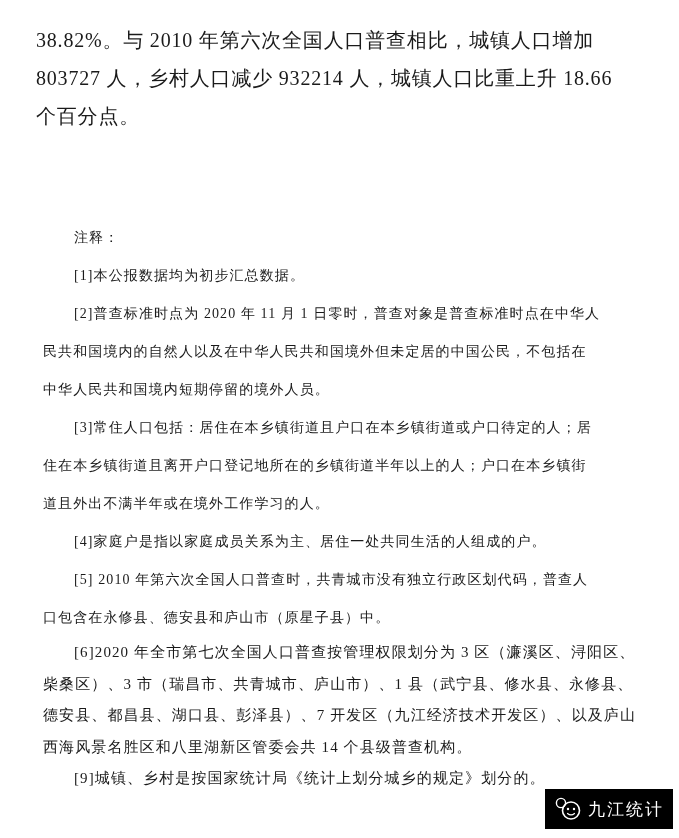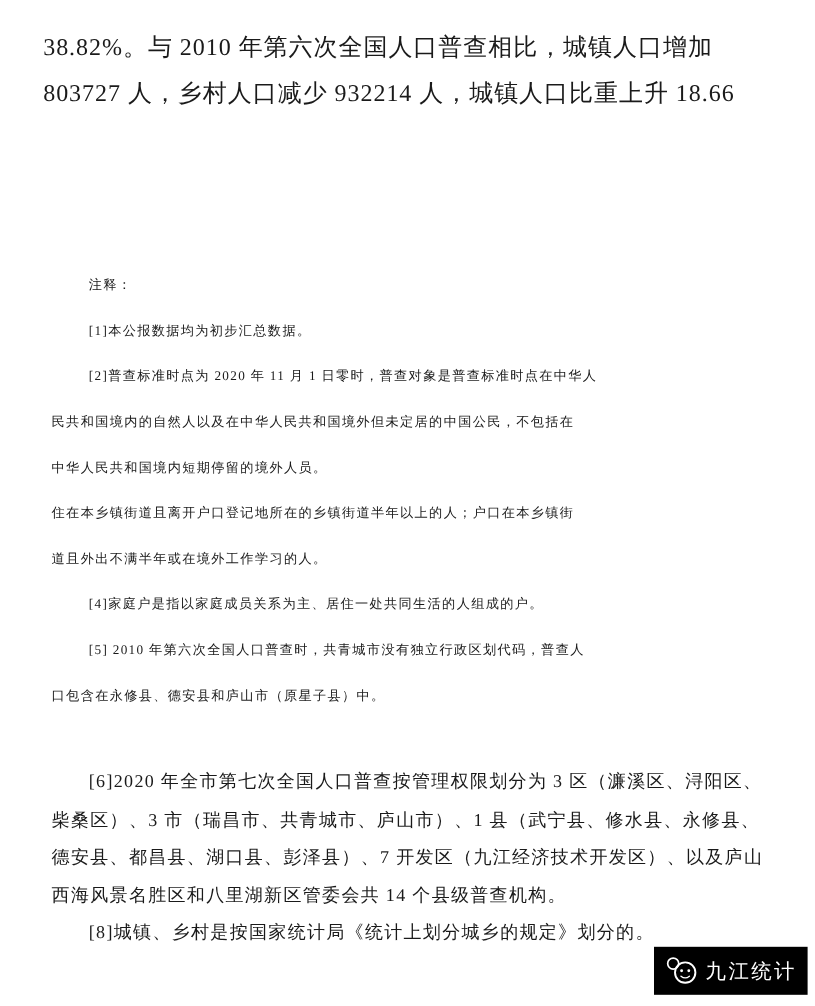--- a/index.html
+++ b/index.html
@@ -24,21 +24,21 @@
     line-height: 38px;
     letter-spacing: 0.8px;
   }
 
   
   .notes-upper {
     position: absolute;
     left: 43px;
     top: 219px;
     width: 600px;
-    font-size: 11px;
+    font-size: 14px;
     line-height: 38px;
     letter-spacing: 1.1px;
   }
   .notes-lower {
     position: absolute;
     left: 43px;
     top: 637px;
     width: 600px;
     font-size: 15px;
     line-height: 31.5px;
@@ -70,41 +70,43 @@
   }
 </style>
 </head>
 <body>
 
 <div class="page">
 
   <div class="body-paragraph">
       <div class="line">38.82%。与 2010 年第六次全国人口普查相比，城镇人口增加</div>
       <div class="line">803727 人，乡村人口减少 932214 人，城镇人口比重上升 18.66</div>
+      <div class="line">个百分点。</div>
     </div>
 
   <div class="notes-upper">
       <div class="line indent">注释：</div>
       <div class="line indent">[1]本公报数据均为初步汇总数据。</div>
       <div class="line indent">[2]普查标准时点为 2020 年 11 月 1 日零时，普查对象是普查标准时点在中华人</div>
       <div class="line">民共和国境内的自然人以及在中华人民共和国境外但未定居的中国公民，不包括在</div>
       <div class="line">中华人民共和国境内短期停留的境外人员。</div>
+      <div class="line indent">[3]常住人口包括：居住在本乡镇街道且户口在本乡镇街道或户口待定的人；居</div>
       <div class="line">住在本乡镇街道且离开户口登记地所在的乡镇街道半年以上的人；户口在本乡镇街</div>
       <div class="line">道且外出不满半年或在境外工作学习的人。</div>
       <div class="line indent">[4]家庭户是指以家庭成员关系为主、居住一处共同生活的人组成的户。</div>
       <div class="line indent">[5] 2010 年第六次全国人口普查时，共青城市没有独立行政区划代码，普查人</div>
       <div class="line">口包含在永修县、德安县和庐山市（原星子县）中。</div>
     </div>
 
   <div class="notes-lower">
       <div class="line indent">[6]2020 年全市第七次全国人口普查按管理权限划分为 3 区（濂溪区、浔阳区、</div>
       <div class="line">柴桑区）、3 市（瑞昌市、共青城市、庐山市）、1 县（武宁县、修水县、永修县、</div>
       <div class="line">德安县、都昌县、湖口县、彭泽县）、7 开发区（九江经济技术开发区）、以及庐山</div>
       <div class="line">西海风景名胜区和八里湖新区管委会共 14 个县级普查机构。</div>
-      <div class="line indent">[8]城镇、乡村是按国家统计局《统计上划分城乡的规定》划分的。</div>
+      <div class="line indent">[9]城镇、乡村是按国家统计局《统计上划分城乡的规定》划分的。</div>
     </div>
 
   <div class="watermark">
     <span class="wm-logo">
       <svg width="28" height="26" viewBox="0 0 28 26" aria-hidden="true">
         <circle cx="17" cy="14.5" r="8.5" fill="none" stroke="#ffffff" stroke-width="1.6"></circle>
         <circle cx="7" cy="7" r="4.6" fill="none" stroke="#ffffff" stroke-width="1.4"></circle>
         <circle cx="14" cy="13" r="1.2" fill="#ffffff"></circle>
         <circle cx="20" cy="13" r="1.2" fill="#ffffff"></circle>
         <path d="M13.5 17.5 q3.5 2.8 7 0" stroke="#ffffff" fill="none" stroke-width="1.2" stroke-linecap="round"></path>

